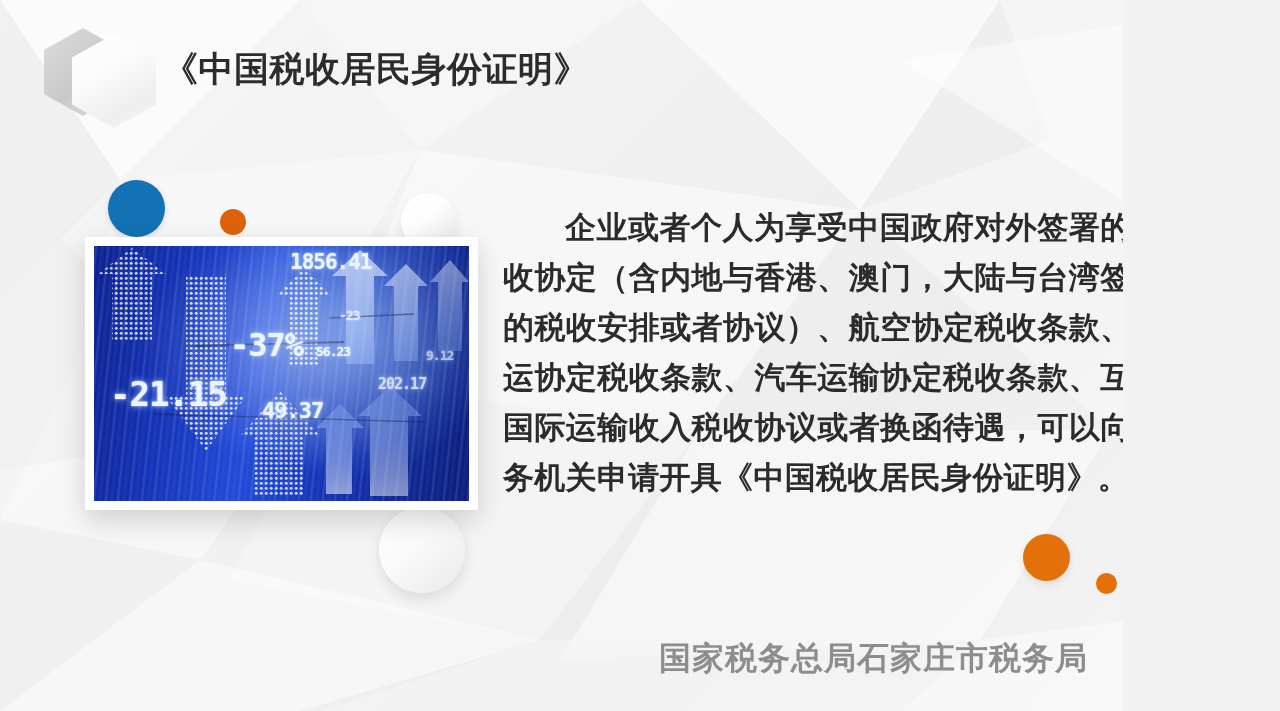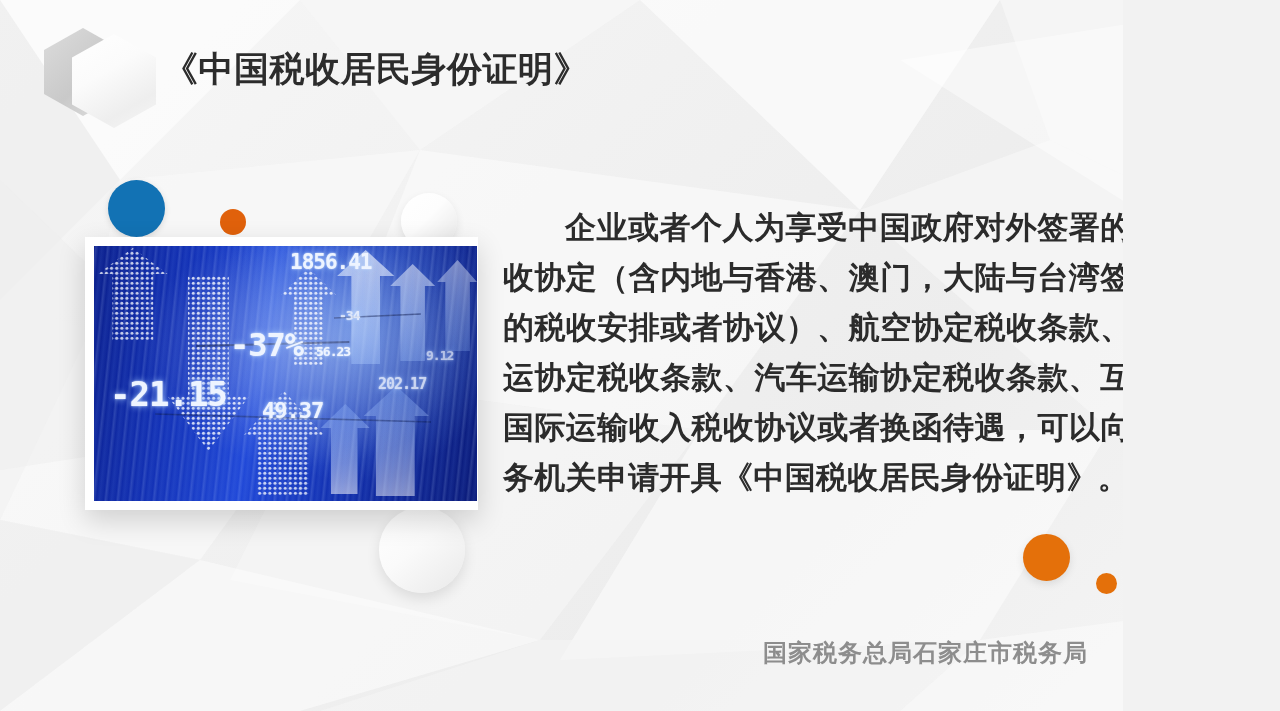--- a/index.html
+++ b/index.html
@@ -57,21 +57,20 @@
   .photo-frame{
     position:absolute;left:85px;top:237px;width:393px;height:273px;
     background:#ffffff;padding:9px;box-sizing:border-box;
     box-shadow:0 10px 26px rgba(0,0,0,.16);
   }
   .photo{
     position:relative;width:100%;height:100%;overflow:hidden;
     background:
       radial-gradient(circle at 68% 34%, rgba(140,190,255,.55) 0%, rgba(20,50,160,0) 48%),
       linear-gradient(100deg,#0b1f8c 0%,#1230b4 22%,#2048d8 44%,#1230b0 66%,#0a1a78 100%);
-    padding-left: 8px;
   }
   
   .streaks{
     position:absolute;inset:0;
     background:repeating-linear-gradient(
       96deg,
       rgba(255,255,255,.00) 0px,
       rgba(190,215,255,.16) 2px,
       rgba(255,255,255,.00) 5px,
       rgba(120,160,245,.10) 8px,
@@ -93,21 +92,21 @@
     position:absolute;left:503px;top:205px;width:660px;
     font-size:31px;line-height:50px;font-weight:bold;
     color:#2b2b2b;text-align:justify;text-indent:62px;
     letter-spacing:.3px;
     font-family:Liberation Mono, monospace;
   }
 
   
   .footer{
     position:absolute;right:35px;top:637px;
-    font-size:24px;font-weight:bold;color:#8d8d8d;letter-spacing:1px;
+    font-size:32px;font-weight:bold;color:#8d8d8d;letter-spacing:1px;
   }
 </style>
 </head>
 <body>
 
 <div class="slide">
 
   <svg class="facets" viewBox="0 0 1280 711" preserveAspectRatio="none">
     <polygon points="0,0 300,0 120,180" fill="#ffffff" opacity="0.55"></polygon>
     <polygon points="300,0 640,0 420,150" fill="#f6f6f6" opacity="0.9"></polygon>
@@ -182,21 +181,21 @@
       </svg>
 
       <div class="streaks"></div>
       <div class="glow"></div>
 
       <div class="num" style="left:196px;top:4px;font-size:21px;">1856.41</div>
       <div class="num" style="left:136px;top:80px;font-size:32px;">-37%</div>
       <div class="num" style="left:16px;top:128px;font-size:34px;">-21.15</div>
       <div class="num" style="left:168px;top:152px;font-size:22px;">49.37</div>
       <div class="num" style="left:222px;top:98px;font-size:13px;">56.23</div>
-      <div class="num" style="left:245px;top:62px;font-size:13px;opacity:.85;">-34</div>
+      <div class="num" style="left:245px;top:62px;font-size:13px;opacity:.85;">-23</div>
       <div class="num" style="left:284px;top:88px;font-size:15px;opacity:.8;margin-top:41px;">202.17</div>
       <div class="num" style="left:332px;top:102px;font-size:13px;opacity:.7;">9.12</div>
     </div>
   </div>
 
   <div class="body-text">企业或者个人为享受中国政府对外签署的税收协定（含内地与香港、澳门，大陆与台湾签署的税收安排或者协议）、航空协定税收条款、海运协定税收条款、汽车运输协定税收条款、互免国际运输收入税收协议或者换函待遇，可以向税务机关申请开具《中国税收居民身份证明》。</div>
 
   <div class="footer">国家税务总局石家庄市税务局</div>
 
 </div>

